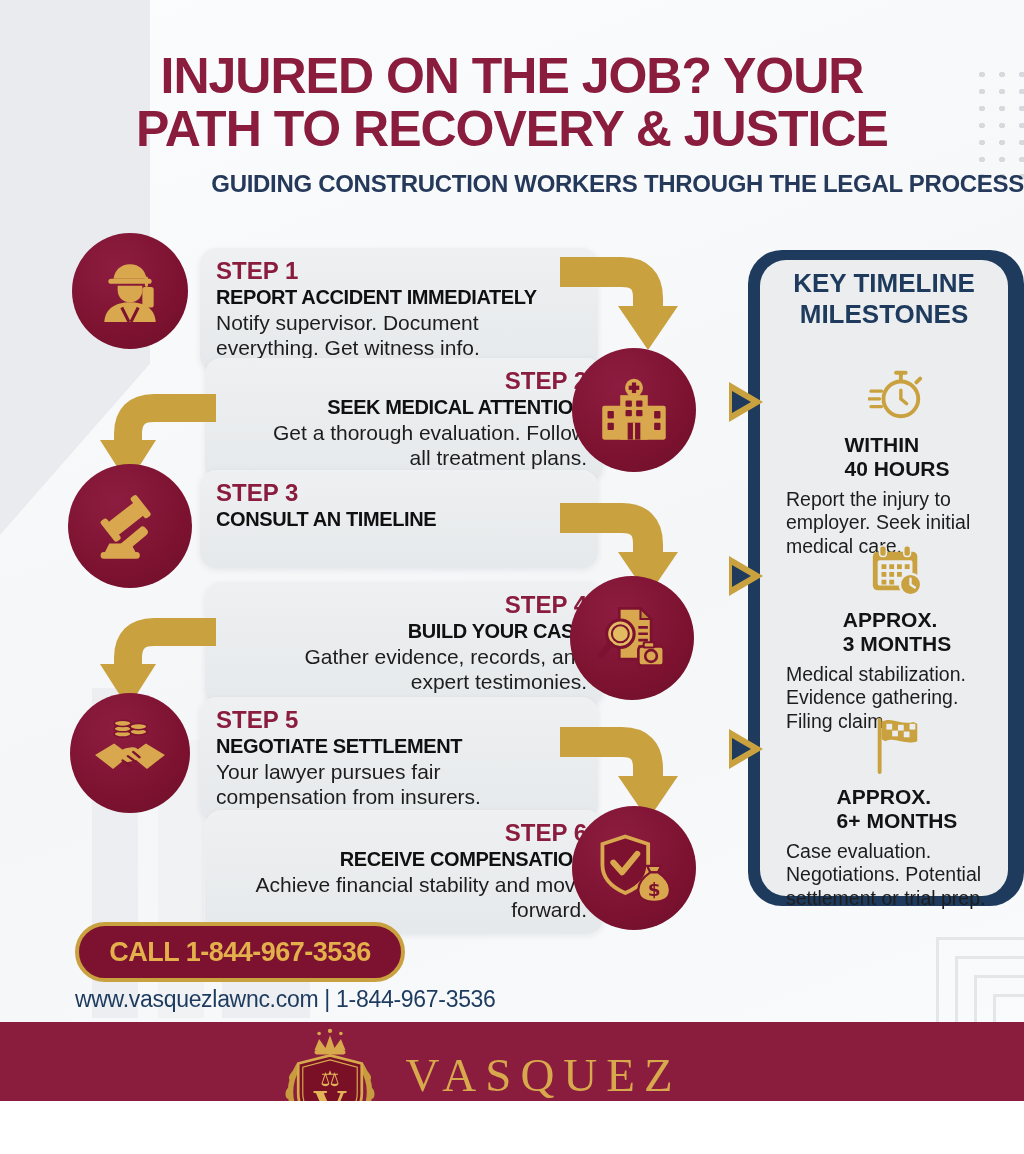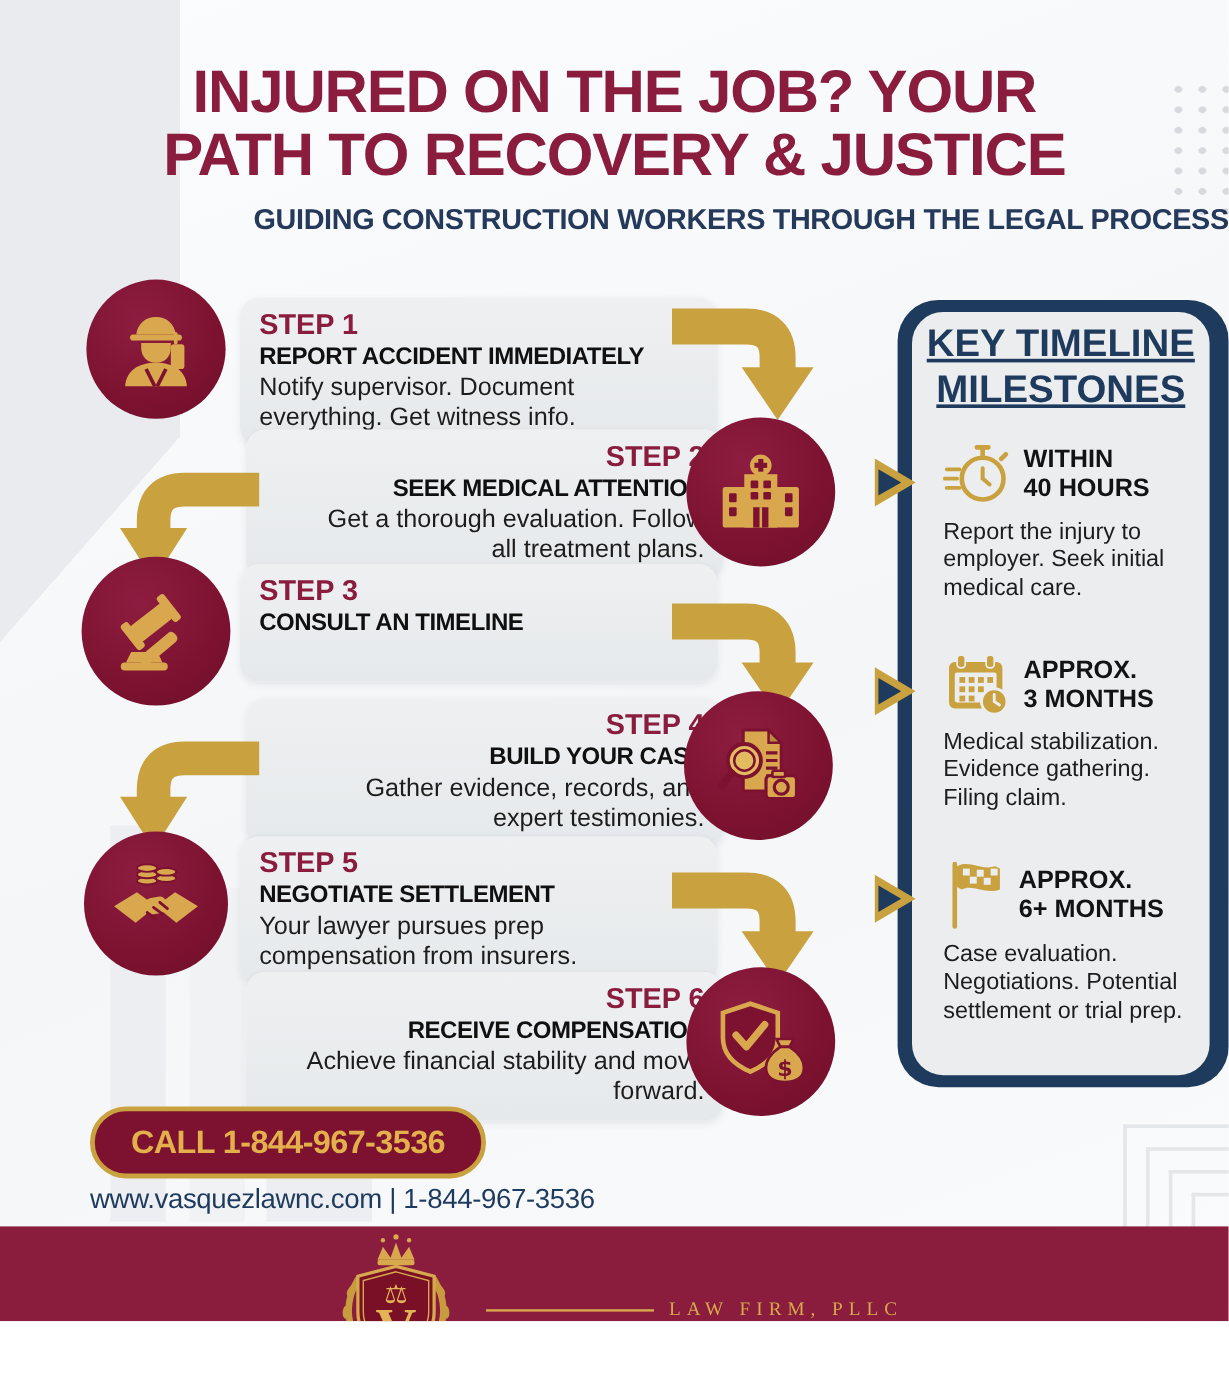--- a/index.html
+++ b/index.html
@@ -47,23 +47,23 @@
 
   
   .arrow{position:absolute;z-index:2;}
 
   
   .tl-frame{position:absolute;left:748px;top:250px;width:276px;height:656px;
     background:#1E3A5C;border-radius:34px;z-index:1;}
   .tl-panel{position:absolute;left:760px;top:260px;width:248px;height:636px;
     background:#ebedef;border-radius:26px;z-index:1;}
   .tl-title{position:absolute;left:760px;top:268px;width:248px;text-align:center;
-    color:#1E3A5C;font-weight:800;font-size:32px;line-height:1.18;z-index:2;text-decoration:underline;}
+    color:#1E3A5C;font-weight:800;font-size:26px;line-height:1.18;z-index:2;}
   .milestone{position:absolute;left:786px;width:222px;z-index:2;}
-  .m-head{display:flex;align-items:center;gap:9px;}
+  .m-head{display:flex;align-items:center;gap:9px;flex-direction:column;}
   .m-title{color:#131313;font-weight:800;font-size:21px;line-height:1.12;}
   .m-desc{color:#1d1d1d;font-size:19.5px;line-height:1.2;margin-top:8px;max-width:214px;}
   .marker{position:absolute;left:729px;width:0;height:0;z-index:4;
     border-top:20px solid transparent;border-bottom:20px solid transparent;
     border-left:34px solid #C9A23F;}
   .marker::after{content:"";position:absolute;left:-31px;top:-11px;width:0;height:0;
     border-top:11px solid transparent;border-bottom:11px solid transparent;
     border-left:19px solid #1E3A5C;}
 
   
@@ -221,21 +221,21 @@
         <path d="M1 36L19 25l15 11-16 13z"></path>
         <path d="M67 36L49 25 34 36l16 13z"></path>
         <rect x="25" y="29" width="18" height="13" rx="6" transform="rotate(-10 34 36)"></rect>
       </g>
       <path d="M27 41l7 5M32 37l7 5M37 33l6 5" stroke="#7D1230" stroke-width="2.2" fill="none" stroke-linecap="round"></path>
     </svg>
   </div>
   <div class="step-box left" style="left:200px;top:697px">
     <div class="step-label">STEP 5</div>
     <div class="step-title">NEGOTIATE SETTLEMENT</div>
-    <div class="step-desc">Your lawyer pursues prep compensation from insurers.</div>
+    <div class="step-desc">Your lawyer pursues fair compensation from insurers.</div>
   </div>
   <svg class="arrow" style="left:556px;top:718px" width="124" height="108" viewBox="0 0 124 108">
     <path d="M4 24 H66 Q92 24 92 50 V60" fill="none" stroke="#C9A23F" stroke-width="30"></path>
     <polygon points="62,58 122,58 92,102" fill="#C9A23F"></polygon>
   </svg>
 
   <div class="circle" style="left:572px;top:806px;width:124px;height:124px">
     <svg width="74" height="74" viewBox="0 0 68 68">
       <path d="M26 5l21 7v19q0 17-21 26Q5 48 5 31V12z" fill="#7D1230" stroke="#D9A84E" stroke-width="3.5"></path>
       <path d="M15 29l8 9 14-17" stroke="#D9A84E" stroke-width="5.5" fill="none" stroke-linecap="round" stroke-linejoin="round"></path>
@@ -355,20 +355,21 @@
           <ellipse cx="111" cy="72" rx="6" ry="3" transform="rotate(85 111 72)"></ellipse>
           <ellipse cx="107" cy="92" rx="6" ry="3" transform="rotate(-55 107 92)"></ellipse>
           <ellipse cx="94" cy="108" rx="6" ry="3" transform="rotate(-35 94 108)"></ellipse>
         </g>
         <path d="M65 30l35 9v33q0 26-35 40-35-14-35-40V39z" fill="#7A1026" stroke="#D8A94C" stroke-width="3"></path>
         <path d="M65 35l30 8v29q0 22-30 34-30-12-30-34V43z" fill="none" stroke="#D8A94C" stroke-width="1.3"></path>
         <text x="65" y="64" font-size="24" fill="#E2B457" text-anchor="middle" font-family="'DejaVu Sans', sans-serif">⚖</text>
         <text x="65" y="104" font-size="52" font-weight="bold" fill="#E2B457" text-anchor="middle" font-family="'Liberation Serif', serif">V</text>
       </svg>
       <div class="logo-text">
+        <div class="logo-name">VASQUEZ</div>
         <div class="logo-sub">
           <div class="logo-rule"></div>
           <span class="logo-firm">LAW FIRM, PLLC</span>
         </div>
       </div>
     </div>
   </div>
 
 </div>
 

